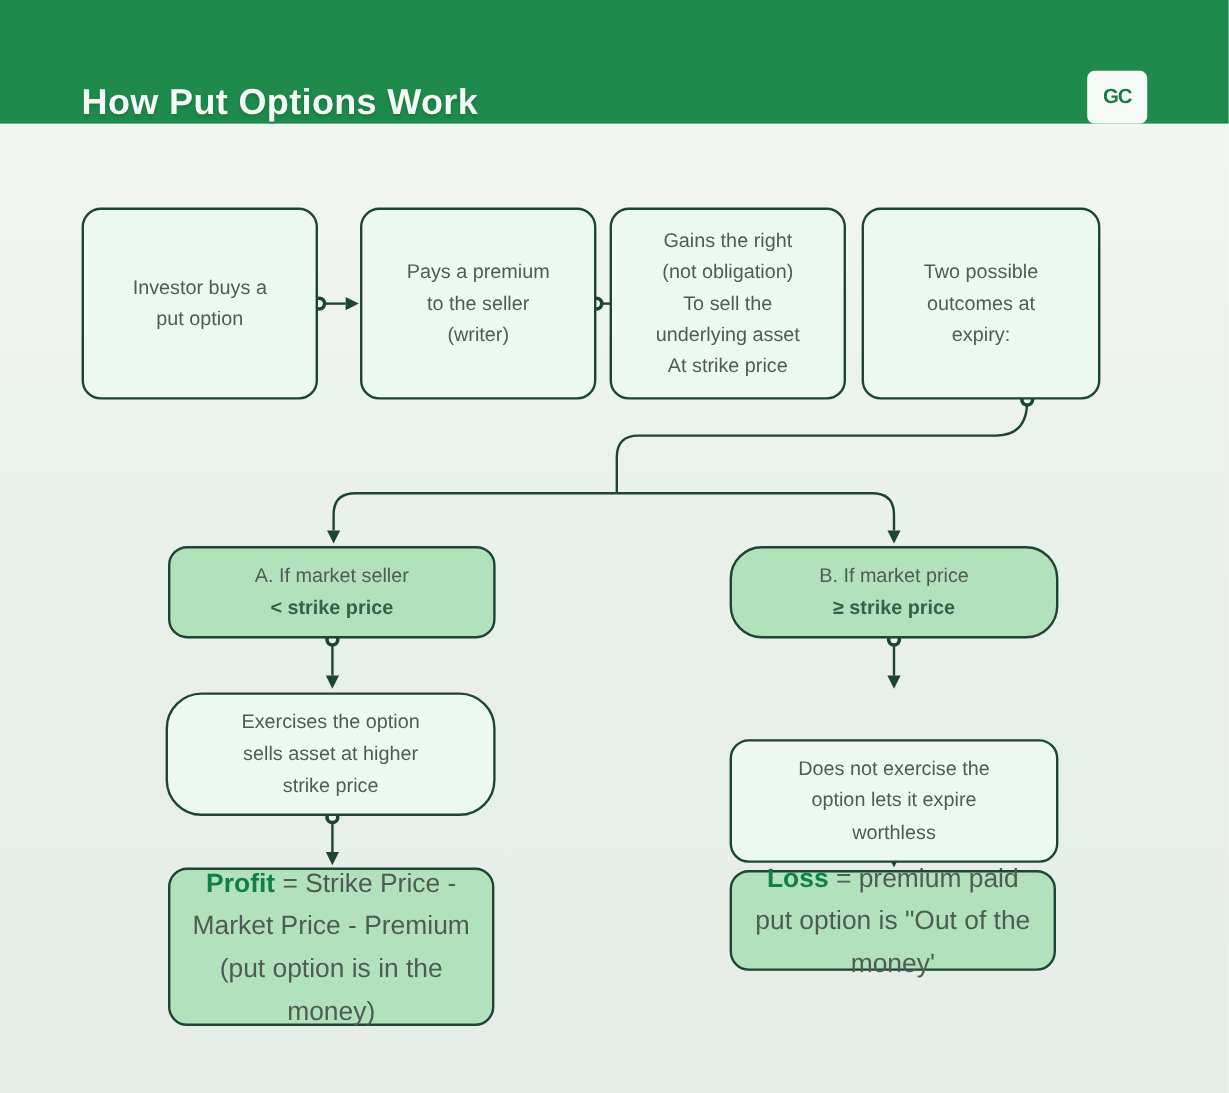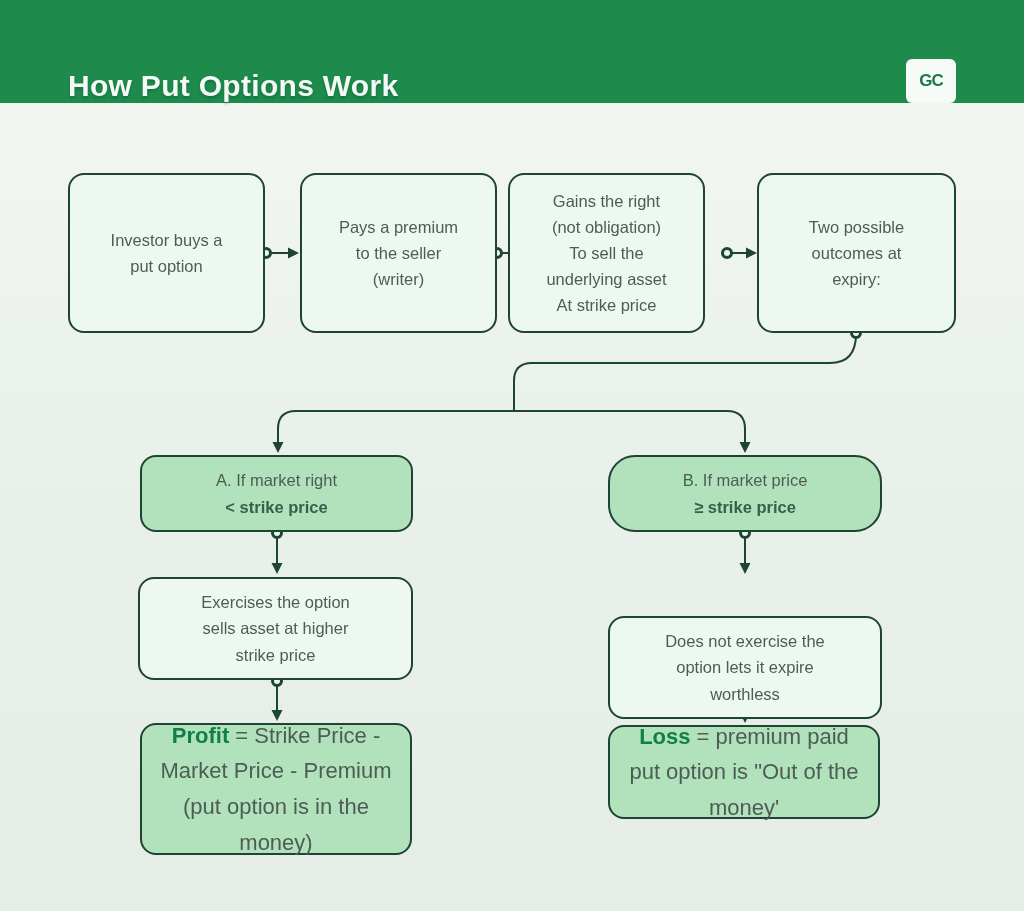--- a/index.html
+++ b/index.html
@@ -59,27 +59,27 @@
   }
   .box.green{background:var(--box-fill-green);}
   .ml{white-space:pre-line;}
   .cond2{font-weight:700;color:var(--cond-bold);}
   .outcome{font-size:22px;line-height:1.62;}
   .outcome b{color:var(--accent-green);font-weight:700;}
   
   #b1{left:68px;top:173px;width:197px;height:160px;}
   #b2{left:300px;top:173px;width:197px;height:160px;}
   #b3{left:508px;top:173px;width:197px;height:160px;padding:6px 6px;}
-  #b4{left:757px;top:173px;width:199px;height:160px;}
+  #b4{left:718px;top:173px;width:199px;height:160px;}
   #ba{left:140px;top:455px;width:273px;height:77px;}
   #bb{left:608px;top:455px;width:274px;height:77px;border-radius:27px;}
-  #ma{left:138px;top:577px;width:275px;height:103px;}
+  #ma{left:138px;top:577px;width:275px;height:103px;border-radius:30px;}
   #mb{left:608px;top:577px;width:274px;height:103px;margin-top:39px;}
   #pa{left:140px;top:723px;width:272px;height:132px;padding:6px 14px;}
-  #pb{left:608px;top:725px;width:272px;height:94px;padding:6px 14px;}
+  #pb{left:608px;top:725px;width:272px;height:84px;padding:6px 14px;}
 </style>
 </head>
 <body>
 
 <div class="canvas">
 
   <div class="header">
     <h1 class="title">How Put Options Work</h1>
     <div class="logo">
       <span>GC</span>
@@ -142,21 +142,21 @@
 underlying asset
 At strike price</div>
     </div>
     <div class="box" id="b4">
       <div class="ml">Two possible
 outcomes at
 expiry:</div>
     </div>
 
     <div class="box green" id="ba">
-      <div>A. If market right</div>
+      <div>A. If market seller</div>
       <div class="cond2">&lt; strike price</div>
     </div>
     <div class="box green" id="bb">
       <div>B. If market price</div>
       <div class="cond2">≥ strike price</div>
     </div>
 
     <div class="box" id="ma">
       <div class="ml">Exercises the option
 sells asset at higher

